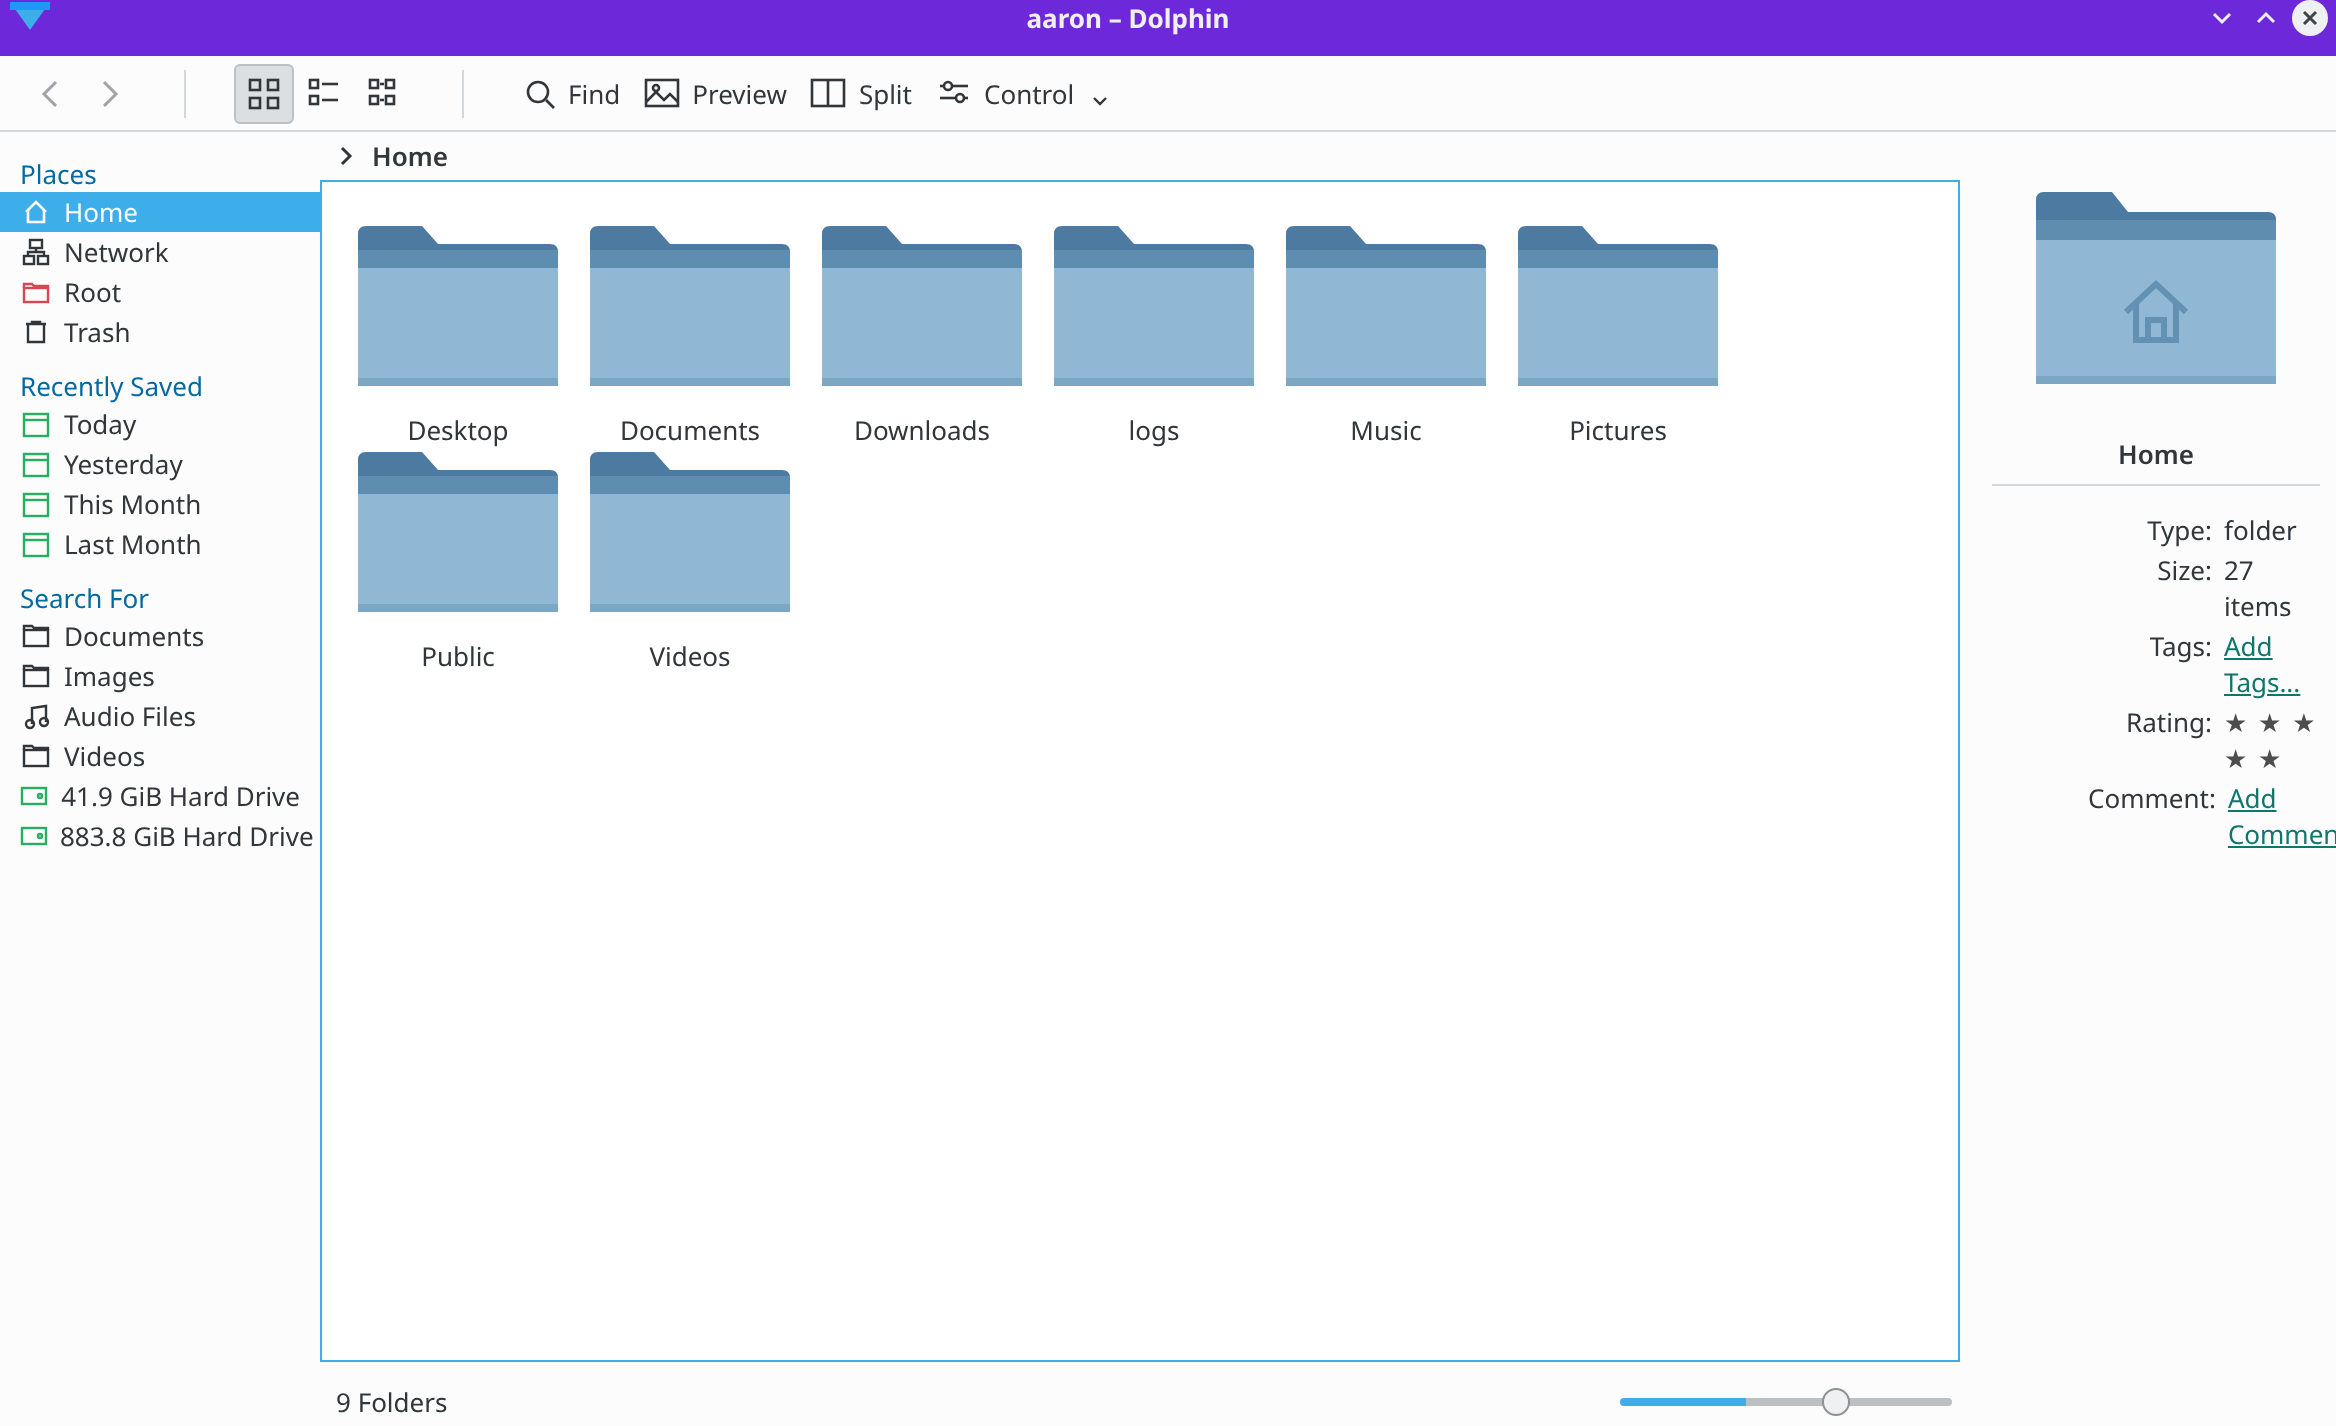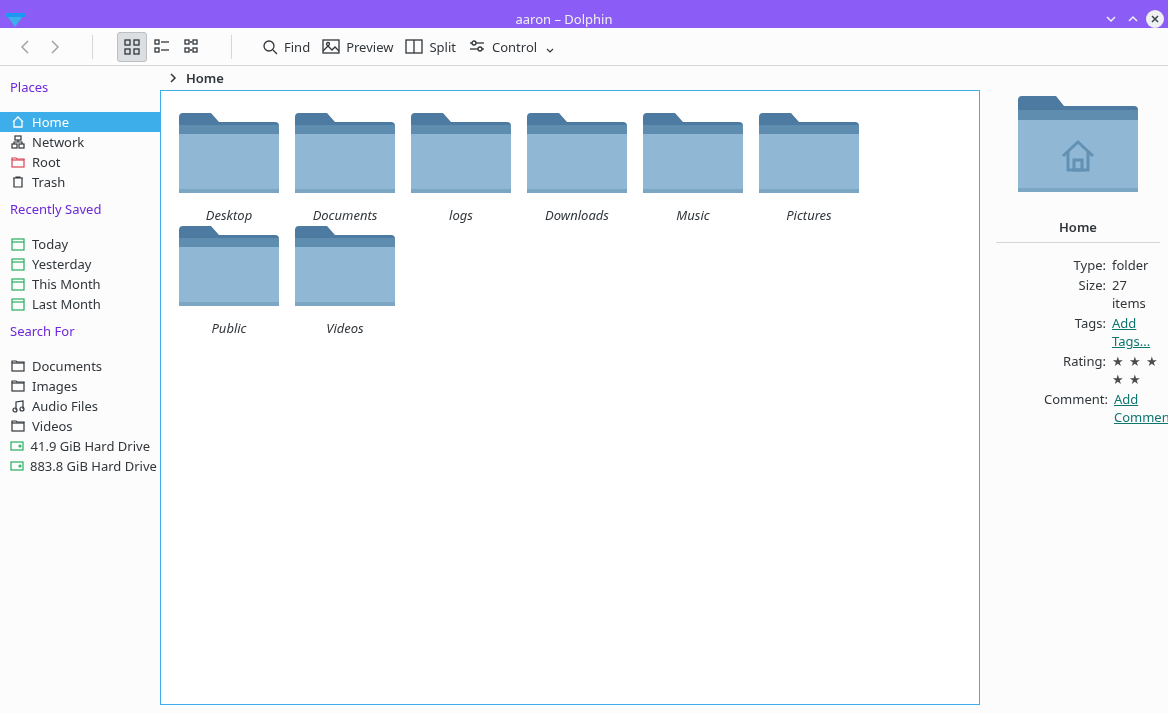--- a/index.html
+++ b/index.html
@@ -1,19 +1,19 @@
 <!DOCTYPE html>
 <html><head>
 <meta charset="utf-8">
 <style>
 * { margin: 0; padding: 0; box-sizing: border-box; font-family: "Noto Sans", "Segoe UI", sans-serif; font-size: 13px; }
 body { width: 1168px; height: 713px; background: #fcfcfc; display: flex; flex-direction: column; color: #31363b; overflow: hidden; }
 
 
-.titlebar { background: #8b5cf6; height: 28px; display: flex; align-items: flex-end; color: #eff0f1; }
+.titlebar { background: #6d28d9; height: 28px; display: flex; align-items: flex-start; color: #eff0f1; font-weight: bold; }
 .titlebar .app-icon { width: 22px; height: 16px; margin-left: 4px; display:flex; align-items:center; justify-content:center;}
 .titlebar .title { flex: 1; text-align: center; }
 .titlebar .winbtns { display: flex; align-items: center; gap: 4px; margin-right: 4px; }
 .titlebar .winbtn { width: 18px; height: 18px; display: flex; align-items: center; justify-content: center; cursor: pointer; }
 .titlebar .close-btn { background:#eff0f1; border-radius:50%; }
 .titlebar .close-btn svg { stroke:#3b4448;}
 .titlebar svg { display:block;}
 
 
 .toolbar { height: 38px; background: #fcfcfc; display: flex; align-items: center; padding: 0 6px; gap: 16px; border-bottom: 1px solid #d3d7da; }
@@ -23,29 +23,29 @@
 .tbtn.active { background: #dcdfe1; border: 1px solid #bcc0c3; padding: 0 5px;}
 .tbtn svg { display:block; }
 .tbtn.disabled { color:#a0a4a8;}
 .tbtn.disabled svg { stroke:#a0a4a8;}
 
 
 .main { flex: 1; display: flex; overflow: hidden; }
 
 
 .sidebar { width: 160px; padding: 4px 0; overflow:hidden;}
-.shead { font-size: 13px; color: #6d28d9; padding: 8px 10px 16px 10px; }
+.shead { font-size: 13px; color: #0369a1; padding: 8px 10px 0 10px; }
 .sitem { display: flex; align-items: center; height: 20px; padding: 0 10px; gap: 6px; cursor: pointer; white-space:nowrap;}
 .sitem.active { background: #3daee9; color: #fff; }
 .sitem .sicon { width: 16px; height: 16px; display:flex;align-items:center;justify-content:center;}
 
 
 .centerCol { flex: 1; display: flex; flex-direction: column; overflow:hidden;}
 .breadcrumb { height: 24px; display:flex; align-items:center; padding: 0 8px; gap:8px; font-weight:600;}
-.fileArea { flex:1; margin: 0 8px 8px 0; border: 1px solid #3daee9; background:#fff; padding: 20px 10px 10px 10px; display:flex; flex-wrap:wrap; align-content:flex-start;font-style:italic;}
+.fileArea { flex:1; margin: 0 8px 8px 0; border: 1px solid #3daee9; background:#fff; padding: 20px 10px 10px 10px; display:flex; flex-wrap:wrap; align-content:flex-start;}
 .folder { width: 116px; display:flex; flex-direction:column; align-items:center; gap:6px; }
 .folder .ficon { width:100px; }
 .folder .flabel { text-align:center; }
 
 .statusbar { height: 24px; display:flex; align-items:center; padding: 0 8px; font-size:13px;}
 .statusbar .spacer { flex:1; }
 .slider { display:flex; align-items:center; width: 170px; }
 .slider .track { height:4px; flex:1; background: linear-gradient(to right, #3daee9 0 38%, #bcc0c3 38% 100%); border-radius:2px; }
 .slider .handle { width:14px; height:14px; background:#eff0f1; border:1px solid #8e9297; border-radius:50%; margin-left:-10px; transform:translateX(-55px);}
 
@@ -342,42 +342,42 @@
         </div>
         <div class="folder">
           <div class="ficon">
   <svg width="100" height="85" viewBox="0 0 100 85">
     <path d="M0 14 V6 Q0 2 4 2 H32 L40 11 H96 Q100 11 100 15" fill="#4d7aa0"></path>
     <rect x="0" y="14" width="100" height="68" fill="#90b8d4"></rect>
     <rect x="0" y="14" width="100" height="9" fill="#5f8db0"></rect>
     <rect x="0" y="78" width="100" height="4" fill="#7ba6c4"></rect>
   </svg>
 </div>
+          <div class="flabel">Downloads</div>
+        </div>
+        <div class="folder">
+          <div class="ficon">
+  <svg width="100" height="85" viewBox="0 0 100 85">
+    <path d="M0 14 V6 Q0 2 4 2 H32 L40 11 H96 Q100 11 100 15" fill="#4d7aa0"></path>
+    <rect x="0" y="14" width="100" height="68" fill="#90b8d4"></rect>
+    <rect x="0" y="14" width="100" height="9" fill="#5f8db0"></rect>
+    <rect x="0" y="78" width="100" height="4" fill="#7ba6c4"></rect>
+  </svg>
+</div>
           <div class="flabel">logs</div>
         </div>
         <div class="folder">
           <div class="ficon">
   <svg width="100" height="85" viewBox="0 0 100 85">
     <path d="M0 14 V6 Q0 2 4 2 H32 L40 11 H96 Q100 11 100 15" fill="#4d7aa0"></path>
     <rect x="0" y="14" width="100" height="68" fill="#90b8d4"></rect>
     <rect x="0" y="14" width="100" height="9" fill="#5f8db0"></rect>
     <rect x="0" y="78" width="100" height="4" fill="#7ba6c4"></rect>
   </svg>
 </div>
-          <div class="flabel">Downloads</div>
-        </div>
-        <div class="folder">
-          <div class="ficon">
-  <svg width="100" height="85" viewBox="0 0 100 85">
-    <path d="M0 14 V6 Q0 2 4 2 H32 L40 11 H96 Q100 11 100 15" fill="#4d7aa0"></path>
-    <rect x="0" y="14" width="100" height="68" fill="#90b8d4"></rect>
-    <rect x="0" y="14" width="100" height="9" fill="#5f8db0"></rect>
-    <rect x="0" y="78" width="100" height="4" fill="#7ba6c4"></rect>
-  </svg>
-</div>
           <div class="flabel">Music</div>
         </div>
         <div class="folder">
           <div class="ficon">
   <svg width="100" height="85" viewBox="0 0 100 85">
     <path d="M0 14 V6 Q0 2 4 2 H32 L40 11 H96 Q100 11 100 15" fill="#4d7aa0"></path>
     <rect x="0" y="14" width="100" height="68" fill="#90b8d4"></rect>
     <rect x="0" y="14" width="100" height="9" fill="#5f8db0"></rect>
     <rect x="0" y="78" width="100" height="4" fill="#7ba6c4"></rect>
   </svg>
@@ -401,20 +401,28 @@
     <path d="M0 14 V6 Q0 2 4 2 H32 L40 11 H96 Q100 11 100 15" fill="#4d7aa0"></path>
     <rect x="0" y="14" width="100" height="68" fill="#90b8d4"></rect>
     <rect x="0" y="14" width="100" height="9" fill="#5f8db0"></rect>
     <rect x="0" y="78" width="100" height="4" fill="#7ba6c4"></rect>
   </svg>
 </div>
           <div class="flabel">Videos</div>
         </div>
       </div>
 
+    <div class="statusbar">
+      <span>9 Folders</span>
+      <span class="spacer"></span>
+      <div class="slider">
+        <div class="track"></div>
+        <div class="handle"></div>
+      </div>
+    </div>
   </div>
 
   <div class="infopanel">
     <div class="bigicon">
       <svg width="120" height="104" viewBox="0 0 120 104">
         <path d="M0 16 V6 Q0 2 4 2 H38 L46 12 H116 Q120 12 120 16" fill="#4d7aa0"></path>
         <rect x="0" y="16" width="120" height="82" fill="#90b8d4"></rect>
         <rect x="0" y="16" width="120" height="10" fill="#5f8db0"></rect>
         <rect x="0" y="94" width="120" height="4" fill="#7ba6c4"></rect>
         <g stroke="#5f8db0" stroke-width="3" fill="none" opacity="0.9">

